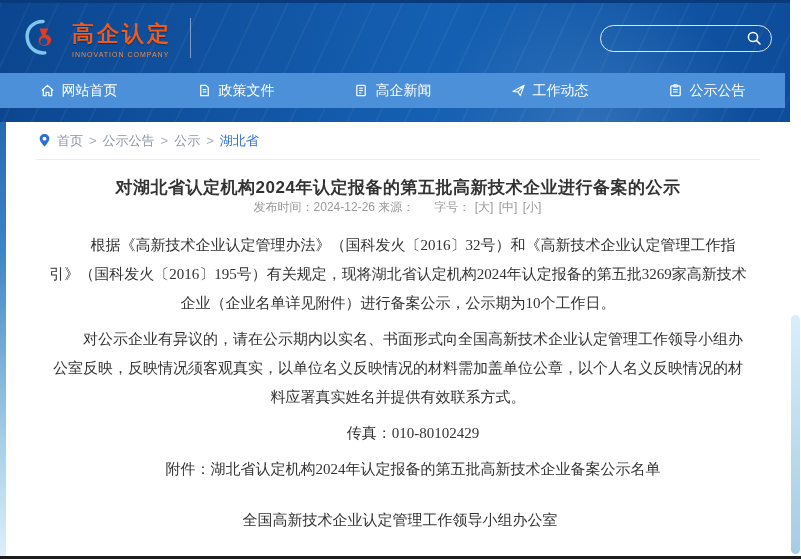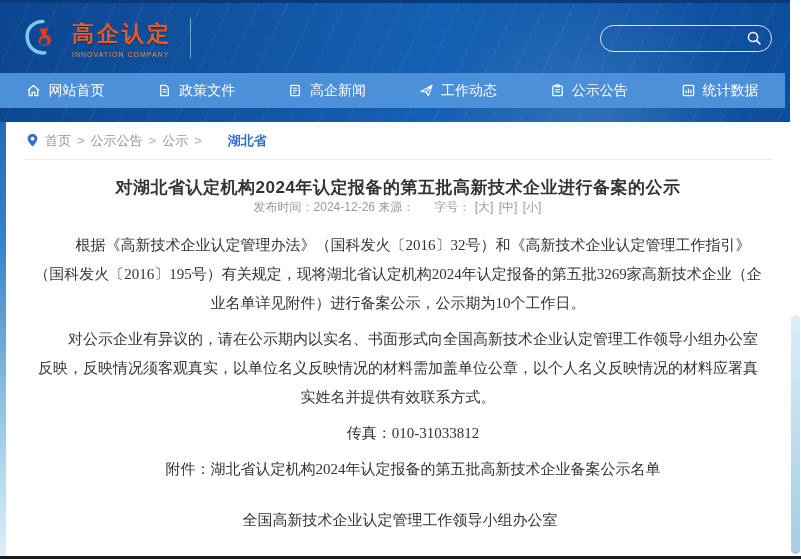--- a/index.html
+++ b/index.html
@@ -45,27 +45,27 @@
 
   
   .navbar { position:relative; z-index:2; height:35px; margin-right:5px; background:#4b90d9; }
   .navbar ul { list-style:none; display:flex; height:100%; }
   .navbar li { flex:1; display:flex; align-items:center; justify-content:center; gap:7px;
     color:#fff; font-size:14px; cursor:pointer; white-space:nowrap; }
   .navbar li svg { flex:none; }
 
   
   .content { position:absolute; left:6px; top:122px; width:784px; height:434px;
-    background:#fff; padding:0 18px; overflow:hidden; }
+    background:#fff; padding:0 30px; overflow:hidden; }
 
   .breadcrumb { height:38px; display:flex; align-items:center; gap:6px; font-size:13px;
     color:#8d96a8; border-bottom:1px solid #ebebeb; padding-left:2px; }
   .breadcrumb .sep { color:#a6aebc; }
   .crumb { cursor:pointer; }
-  .crumb-current { color:#2e6ed5; font-weight:bold;margin-left:20px; }
+  .crumb-current { color:#2e6ed5; font-weight:normal; }
 
   .article { padding:16px 10px 0 10px; }
   .article h1 { text-align:center; font-size:17px; color:#333; font-weight:bold; letter-spacing:.5px; }
   .meta { text-align:center; font-size:12px; color:#999; }
   .meta .size-btn { cursor:pointer; margin:0 1px; }
 
   .body-text { margin-top:15px; font-family:"Liberation Serif", serif; font-size:15px;
     color:#333; line-height:29px; }
   .body-text p { text-indent:2em; margin-bottom:7px;text-align:center; }
   .fax { margin-top:7px; }
@@ -136,29 +136,20 @@
         </li>
         <li>
           <svg width="15" height="15" viewBox="0 0 16 16">
               <rect x="3" y="3" width="10" height="10.5" rx="1" fill="none" stroke="#fff" stroke-width="1.3"></rect>
               <rect x="6" y="1.8" width="4" height="2.4" rx="0.8" fill="none" stroke="#fff" stroke-width="1.1"></rect>
               <line x1="5.5" y1="7" x2="10.5" y2="7" stroke="#fff" stroke-width="1.2"></line>
               <line x1="5.5" y1="9.5" x2="10.5" y2="9.5" stroke="#fff" stroke-width="1.2"></line>
             </svg>
           <span>公示公告</span>
         </li>
-        <li>
-          <svg width="15" height="15" viewBox="0 0 16 16">
-              <rect x="2.5" y="2.5" width="11" height="11" rx="1" fill="none" stroke="#fff" stroke-width="1.3"></rect>
-              <line x1="5.5" y1="11" x2="5.5" y2="8" stroke="#fff" stroke-width="1.3"></line>
-              <line x1="8" y1="11" x2="8" y2="6" stroke="#fff" stroke-width="1.3"></line>
-              <line x1="10.5" y1="11" x2="10.5" y2="7.2" stroke="#fff" stroke-width="1.3"></line>
-            </svg>
-          <span>统计数据</span>
-        </li>
       </ul>
     </div>
   </div>
 
   <div class="content">
 
     <div class="breadcrumb">
       <svg width="13" height="15" viewBox="0 0 14 16">
           <path d="M7 1 C3.9 1 1.8 3.3 1.8 6.1 C1.8 9.4 7 14.5 7 14.5 C7 14.5 12.2 9.4 12.2 6.1 C12.2 3.3 10.1 1 7 1 Z" fill="#2e6ed5"></path>
           <circle cx="7" cy="6" r="2.1" fill="#fff"></circle>
@@ -181,21 +172,21 @@
         &nbsp;&nbsp;&nbsp;&nbsp;
         <span>字号：</span>
         <span class="size-btn">[大]</span>
         <span class="size-btn">[中]</span>
         <span class="size-btn">[小]</span>
       </div>
 
       <div class="body-text">
         <p>根据《高新技术企业认定管理办法》（国科发火〔2016〕32号）和《高新技术企业认定管理工作指引》（国科发火〔2016〕195号）有关规定，现将湖北省认定机构2024年认定报备的第五批3269家高新技术企业（企业名单详见附件）进行备案公示，公示期为10个工作日。</p>
         <p>对公示企业有异议的，请在公示期内以实名、书面形式向全国高新技术企业认定管理工作领导小组办公室反映，反映情况须客观真实，以单位名义反映情况的材料需加盖单位公章，以个人名义反映情况的材料应署真实姓名并提供有效联系方式。</p>
-        <p class="fax">传真：010-31033812</p>
+        <p class="fax">传真：010-80102429</p>
         <p class="attachment"><span>附件：</span><span class="att-name">湖北省认定机构2024年认定报备的第五批高新技术企业备案公示名单</span></p>
         <p class="signature">全国高新技术企业认定管理工作领导小组办公室</p>
 
       </div>
     </div>
   </div>
 
   <div class="right-strip">
     <div class="scroll-thumb"></div>
   </div>

